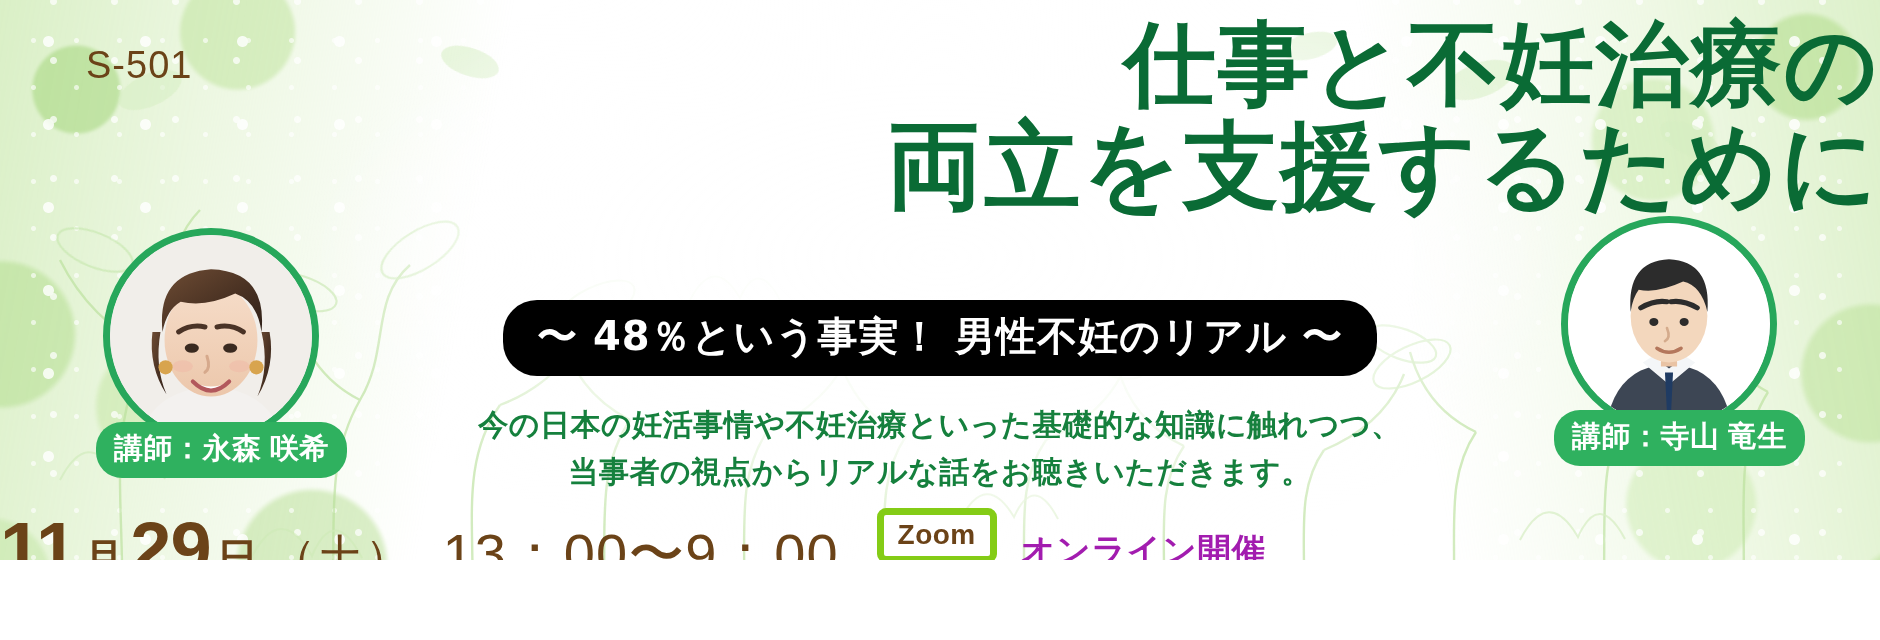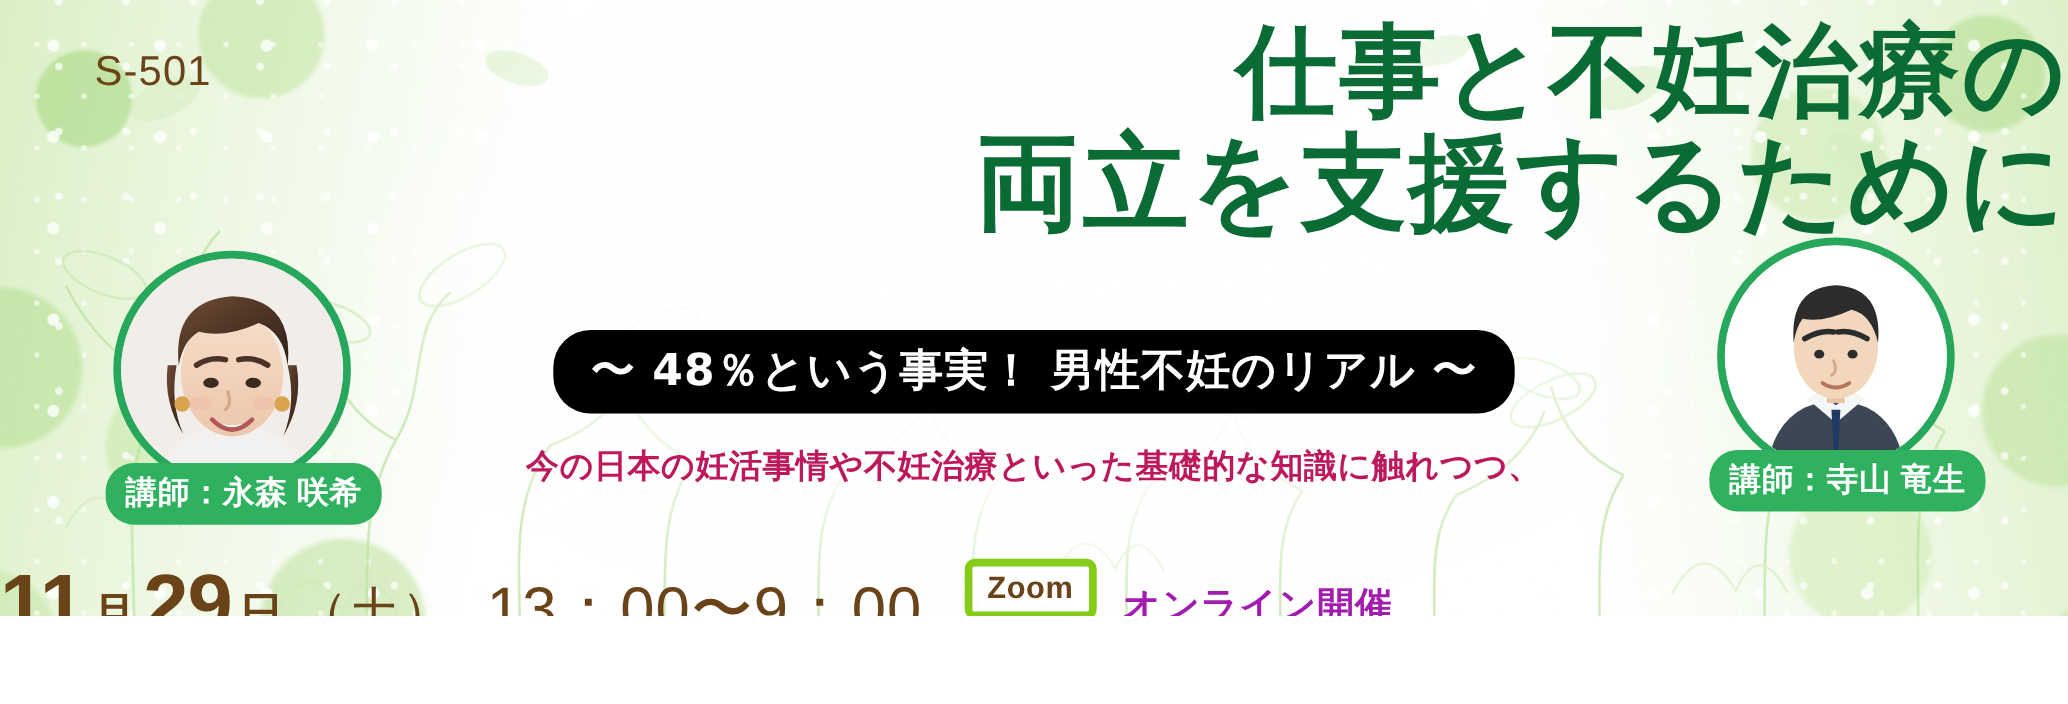--- a/index.html
+++ b/index.html
@@ -123,21 +123,21 @@
     white-space: nowrap;
     font-family: "DejaVu Sans", "Liberation Sans", sans-serif;
   }
 
   
   .description {
     position: absolute;
     left: 0; right: 0; top: 402px;
     text-align: center;
     z-index: 6;
-    color: #be185d;
+    color: #15803d;
     font-size: 30px;
     line-height: 1.55;
     font-weight: 700;
     letter-spacing: .5px;
   }
   .description div { white-space: nowrap; }
 
   
   .datetime-row {
     position: absolute;
@@ -339,20 +339,21 @@
     <div class="title-line title-line-1">仕事と不妊治療の</div>
     <div class="title-line title-line-2">両立を支援するために</div>
   </div>
 
   <div class="subtitle-wrap">
     <div class="subtitle-pill">〜 48％という事実！ 男性不妊のリアル 〜</div>
   </div>
 
   <div class="description">
     <div>今の日本の妊活事情や不妊治療といった基礎的な知識に触れつつ、</div>
+    <div>当事者の視点からリアルな話をお聴きいただきます。</div>
   </div>
 
   <div class="datetime-row">
     <span class="d-num">11</span>
     <span class="d-unit">月</span>
     <span class="d-num">29</span>
     <span class="d-unit">日</span>
     <span class="d-dow">（土）</span>
     <span class="d-time">13：00〜9：00</span>
 

